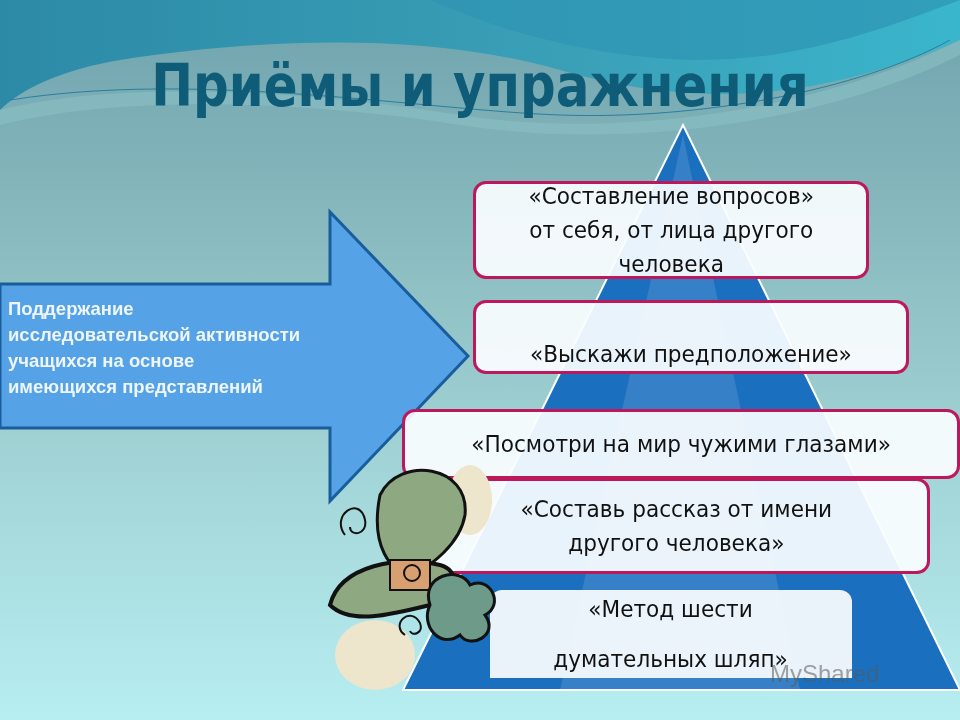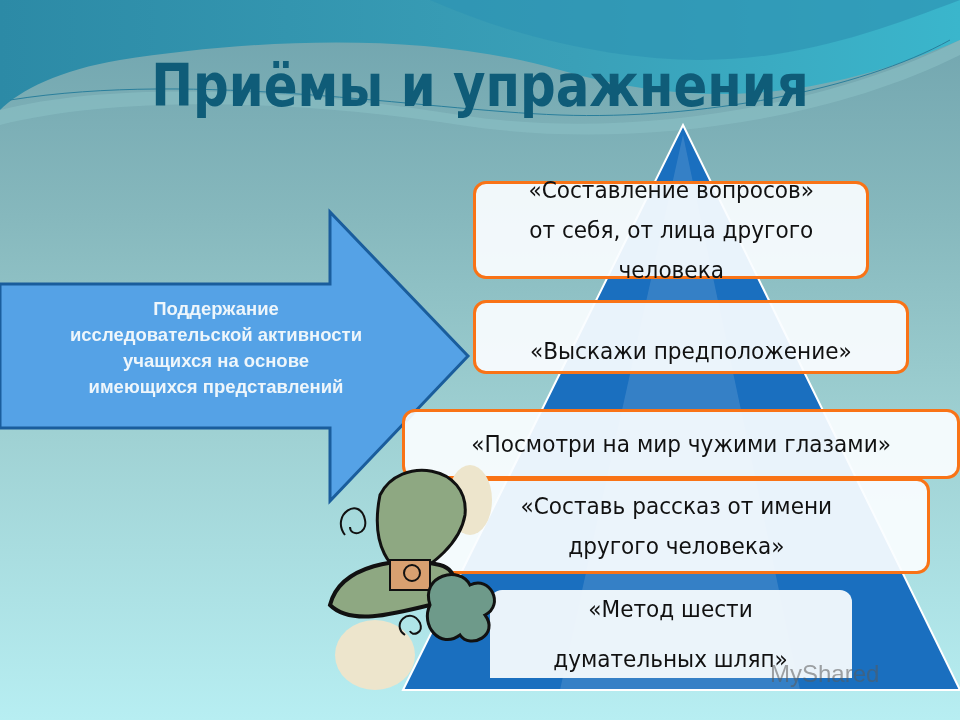--- a/index.html
+++ b/index.html
@@ -11,28 +11,28 @@
   .bg-wave { position:absolute; left:0; top:0; width:960px; height:180px; }
   .title {
     position:absolute; left:0; top:52px; width:960px; text-align:center;
     font-size:58px; font-weight:bold; color:#0f5c78; letter-spacing:0px;
     font-family: "DejaVu Sans", sans-serif;
     transform: scaleX(0.86);
   }
   .pyramid { position:absolute; left:0; top:0; width:960px; height:720px; }
   .arrow { position:absolute; left:0; top:0; width:960px; height:720px; }
   .arrow-text {
-    position:absolute; left:26px; top:296px; width:380px; text-align:center;
+    position:absolute; left:8px; top:296px; width:380px; 
     color:#eef6fb; font-weight:bold; font-size:18.5px; line-height:26px;
   }
   .box {
     position:absolute; background:rgba(250,253,255,0.93);
-    border:3px solid #f97316; border-radius:13px;
+    border:3px solid #be185d; border-radius:13px;
     box-sizing:border-box; display:flex; align-items:center; justify-content:center;
-    text-align:center; font-size:23.5px; line-height:40px; color:#111;
+    text-align:center; font-size:23.5px; line-height:34px; color:#111;
     font-family: "DejaVu Sans", sans-serif;
   }
   .box .inner { transform: scaleX(0.92); white-space:pre-line; }
   .box5 { border:none; border-radius:12px 12px 0 0; background:rgba(245,250,253,0.95); line-height:50px; }
   .clipart { position:absolute; left:320px; top:455px; width:190px; height:250px; }
   .watermark {
     position:absolute; left:770px; top:660px; font-size:24px; color:rgba(90,90,90,0.55);
     font-family: Liberation Sans, sans-serif;
   }
 </style>

